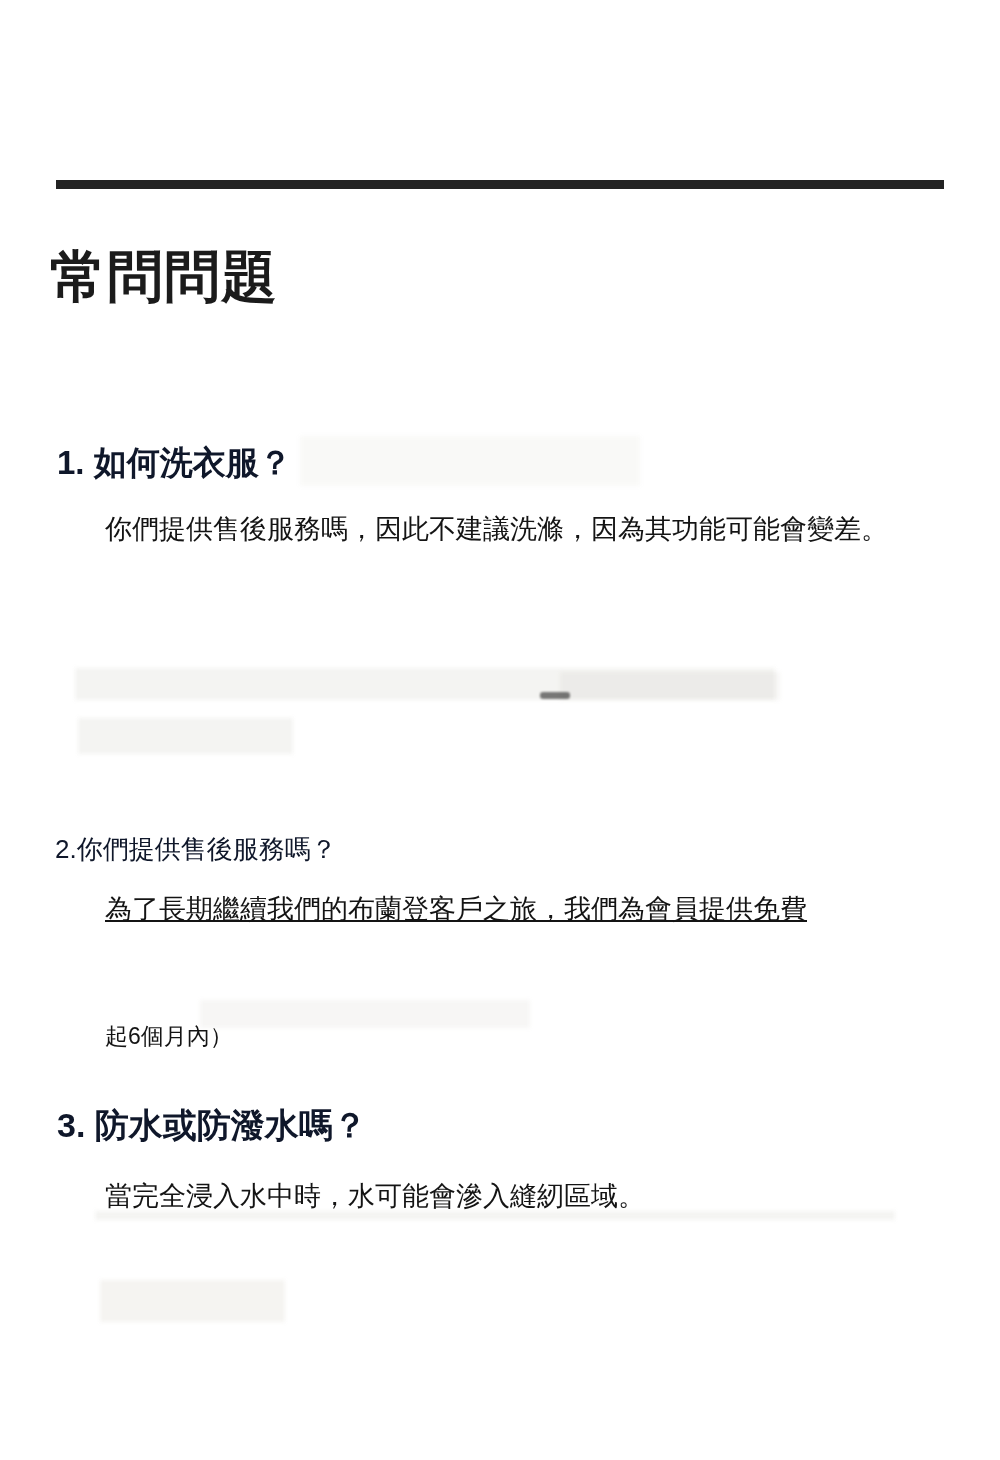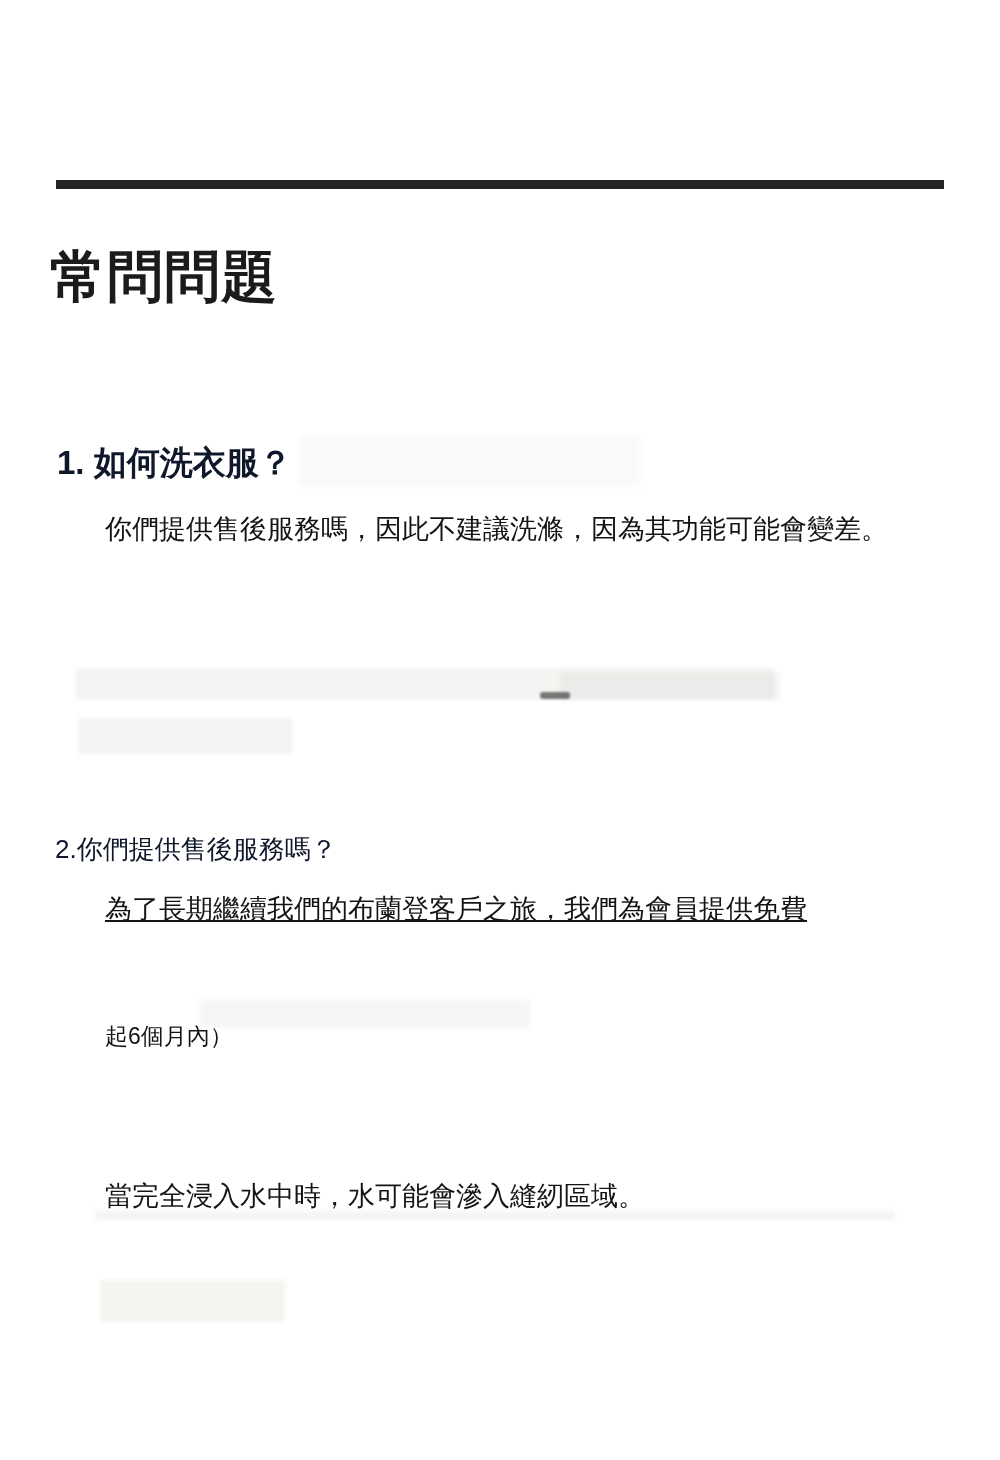--- a/index.html
+++ b/index.html
@@ -100,19 +100,20 @@
   <div class="ghost ghost-dot"></div>
   <div class="ghost ghost-row2"></div>
 
   <h2 class="q-heading q2">2.你們提供售後服務嗎？</h2>
   <div class="answer a2">
     <div class="line">為了長期繼續我們的布蘭登客戶之旅，我們為會員提供免費</div>
   </div>
   <div class="answer-note">起6個月內）</div>
   <div class="ghost ghost-note"></div>
 
+  <h2 class="q-heading q3">3. 防水或防潑水嗎？</h2>
   <div class="ghost ghost-row3"></div>
   <div class="answer a3">
     <div class="line">當完全浸入水中時，水可能會滲入縫紉區域。</div>
   </div>
   <div class="ghost ghost-blob"></div>
 
 </div>
 
 </body></html>

